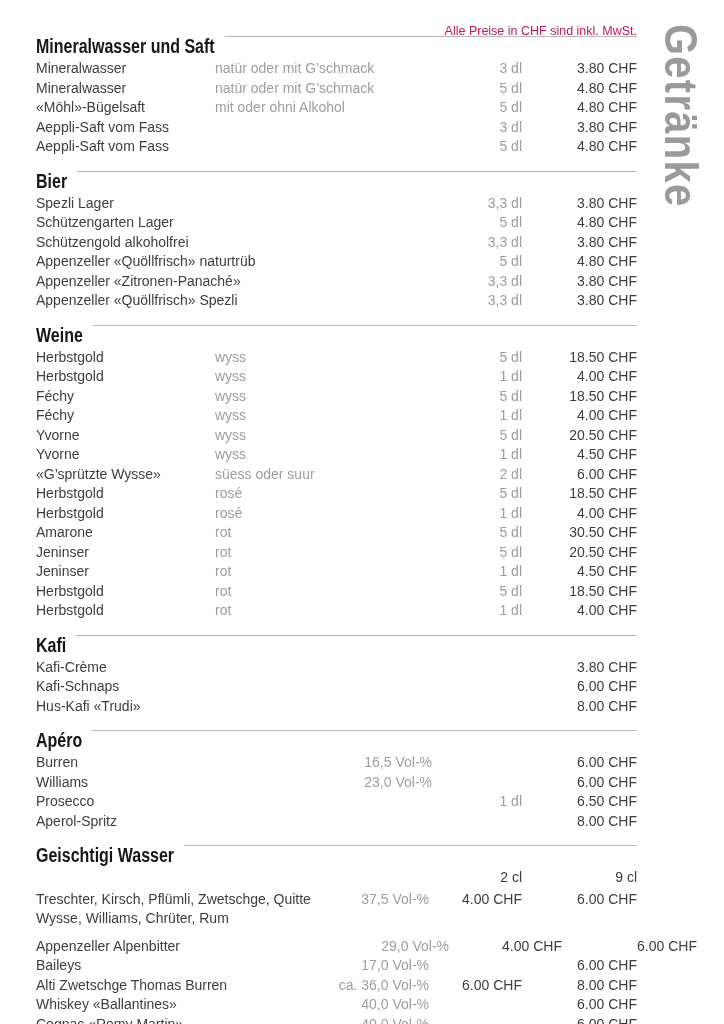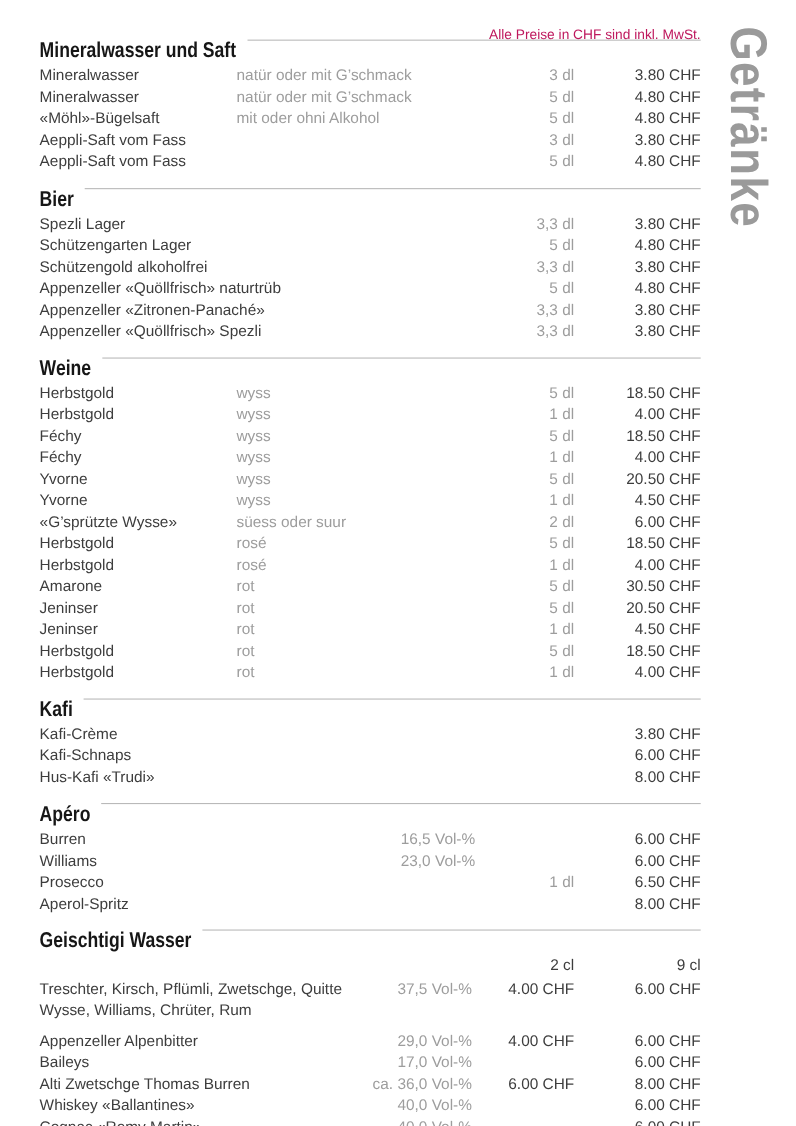--- a/index.html
+++ b/index.html
@@ -28,21 +28,21 @@
   .menu-section:first-child { margin-top:0; }
   .title-row { display:flex; align-items:flex-start; margin-bottom:2px; }
   .section-title {
     font-size:19.5px; line-height:21px; font-weight:700;
     color:#161616; white-space:nowrap;
     transform:scaleX(0.82); transform-origin:0 100%;
   }
   .rule { flex:1; height:1px; background:#b9b9b9; margin:0 0 5px 10px; }
   .row { display:grid; grid-template-columns:179px 217px 90px 115px; }
   .menu-section.spirits .row { grid-template-columns:278px 115px 93px 115px; }
-  .row.gap { margin-top:8px; }
+  .row.gap { margin-top:8px;gap:20px; }
   .row.colhead { margin-bottom:2px; }
   .cell { white-space:nowrap; }
   .cell.num { text-align:right; }
   .cell.dark { color:#3d3d3d; }
   .cell.light { color:#9d9d9d; }
 </style>
 </head>
 <body>
 
 <div class="note">Alle Preise in CHF sind inkl. MwSt.</div>

